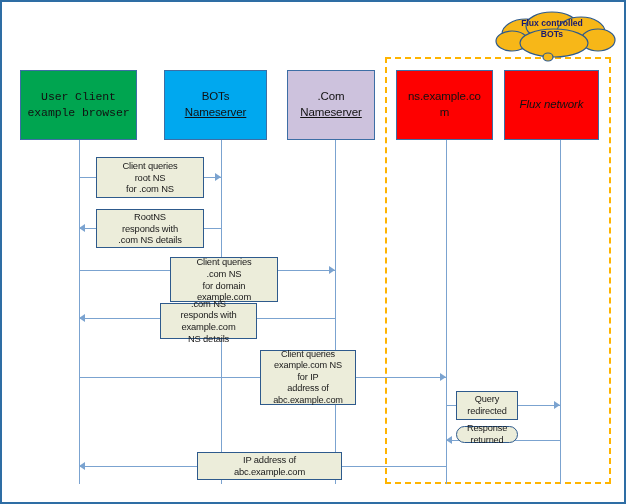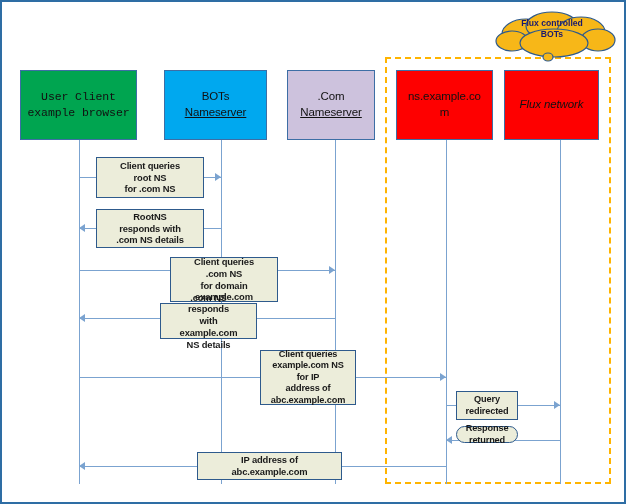--- a/index.html
+++ b/index.html
@@ -55,21 +55,20 @@
     display:flex;
     align-items:center;
     justify-content:center;
     text-align:center;
     font-size:9.4px;
     line-height:1.25;
     color:#1a1a1a;
     padding:1px 18px;
     z-index:6;
     letter-spacing:-0.15px;
-    font-weight:bold;
   }
   .msg.sq{ font-size:9.2px; }
   
   .arrow{
     position:absolute;
     height:1px;
     background:#7ba3d0;
     z-index:2;
   }
   .head{

